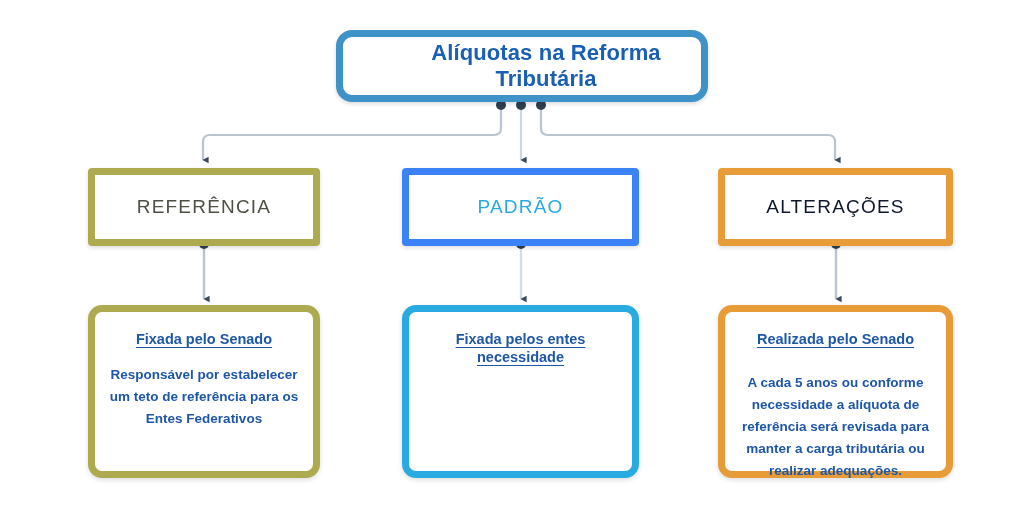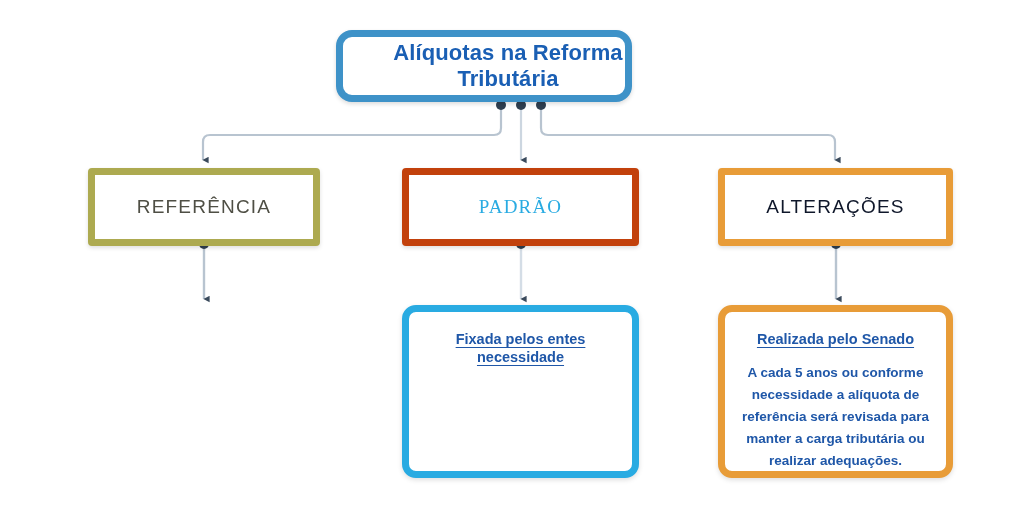--- a/index.html
+++ b/index.html
@@ -37,21 +37,21 @@
     flex-direction: column;
     align-items: center;
     justify-content: center;
     text-align: center;
   }
 
   
   #title-node {
     left: 336px;
     top: 30px;
-    width: 296px;
+    width: 372px;
     height: 72px;
     border: 7px solid #3e92c8;
     border-radius: 16px;
     box-shadow: 0 2px 4px rgba(0,0,0,0.14);
     padding-left: 48px;
   }
   #title-node .node-title {
     font-size: 22px;
     font-weight: bold;
     color: #1a5fb4;
@@ -73,22 +73,21 @@
   #cat-referencia {
     left: 88px;
     width: 232px;
     border: 7px solid #adaa50;
   }
   #cat-referencia .cat-label { color: #4f4f45; }
 
   #cat-padrao {
     left: 402px;
     width: 237px;
-    border: 7px solid #c2410c;
-    font-family: Liberation Serif, serif;
+    border: 7px solid #3b82f6;
   }
   #cat-padrao .cat-label { color: #29abe2; }
 
   #cat-alteracoes {
     left: 718px;
     width: 235px;
     border: 7px solid #e89c38;
   }
   #cat-alteracoes .cat-label { color: #0f172a; }
 
@@ -125,21 +124,21 @@
   #detail-padrao {
     left: 402px;
     width: 237px;
     border: 7px solid #29abe2;
   }
   #detail-alteracoes {
     left: 718px;
     width: 235px;
     border: 7px solid #e89c38;
   }
-  #detail-alteracoes .detail-heading { margin-bottom: 14px; text-decoration: underline; }
+  #detail-alteracoes .detail-heading { margin-bottom: 24px; text-decoration: underline; }
 </style>
 </head>
 <body>
 
 <div id="canvas">
 
   <svg id="connectors" viewBox="0 0 1024 509" xmlns="http://www.w3.org/2000/svg">
     <defs>
       <marker id="arrowhead" markerWidth="7" markerHeight="7" refX="3.2" refY="5.6" orient="auto" markerUnits="userSpaceOnUse">
         <path d="M0,0 L6.4,0 L3.2,6.2 Z" fill="#3a4a5c"></path>
@@ -175,20 +174,24 @@
   </div>
 
   <div class="node cat-node" id="cat-padrao">
     <span class="cat-label">PADRÃO</span>
   </div>
 
   <div class="node cat-node" id="cat-alteracoes">
     <span class="cat-label">ALTERAÇÕES</span>
   </div>
 
+  <div class="node detail-node" id="detail-referencia">
+    <span class="detail-heading">Fixada pelo Senado</span>
+    <span class="detail-body">Responsável por estabelecer um teto de referência para os Entes Federativos</span>
+  </div>
 
   <div class="node detail-node" id="detail-padrao">
     <span class="detail-heading">Fixada pelos entes necessidade</span>
   </div>
 
   <div class="node detail-node" id="detail-alteracoes">
     <span class="detail-heading">Realizada pelo Senado</span>
     <span class="detail-body">A cada 5 anos ou conforme necessidade a alíquota de referência será revisada para manter a carga tributária ou realizar adequações.</span>
   </div>
 

